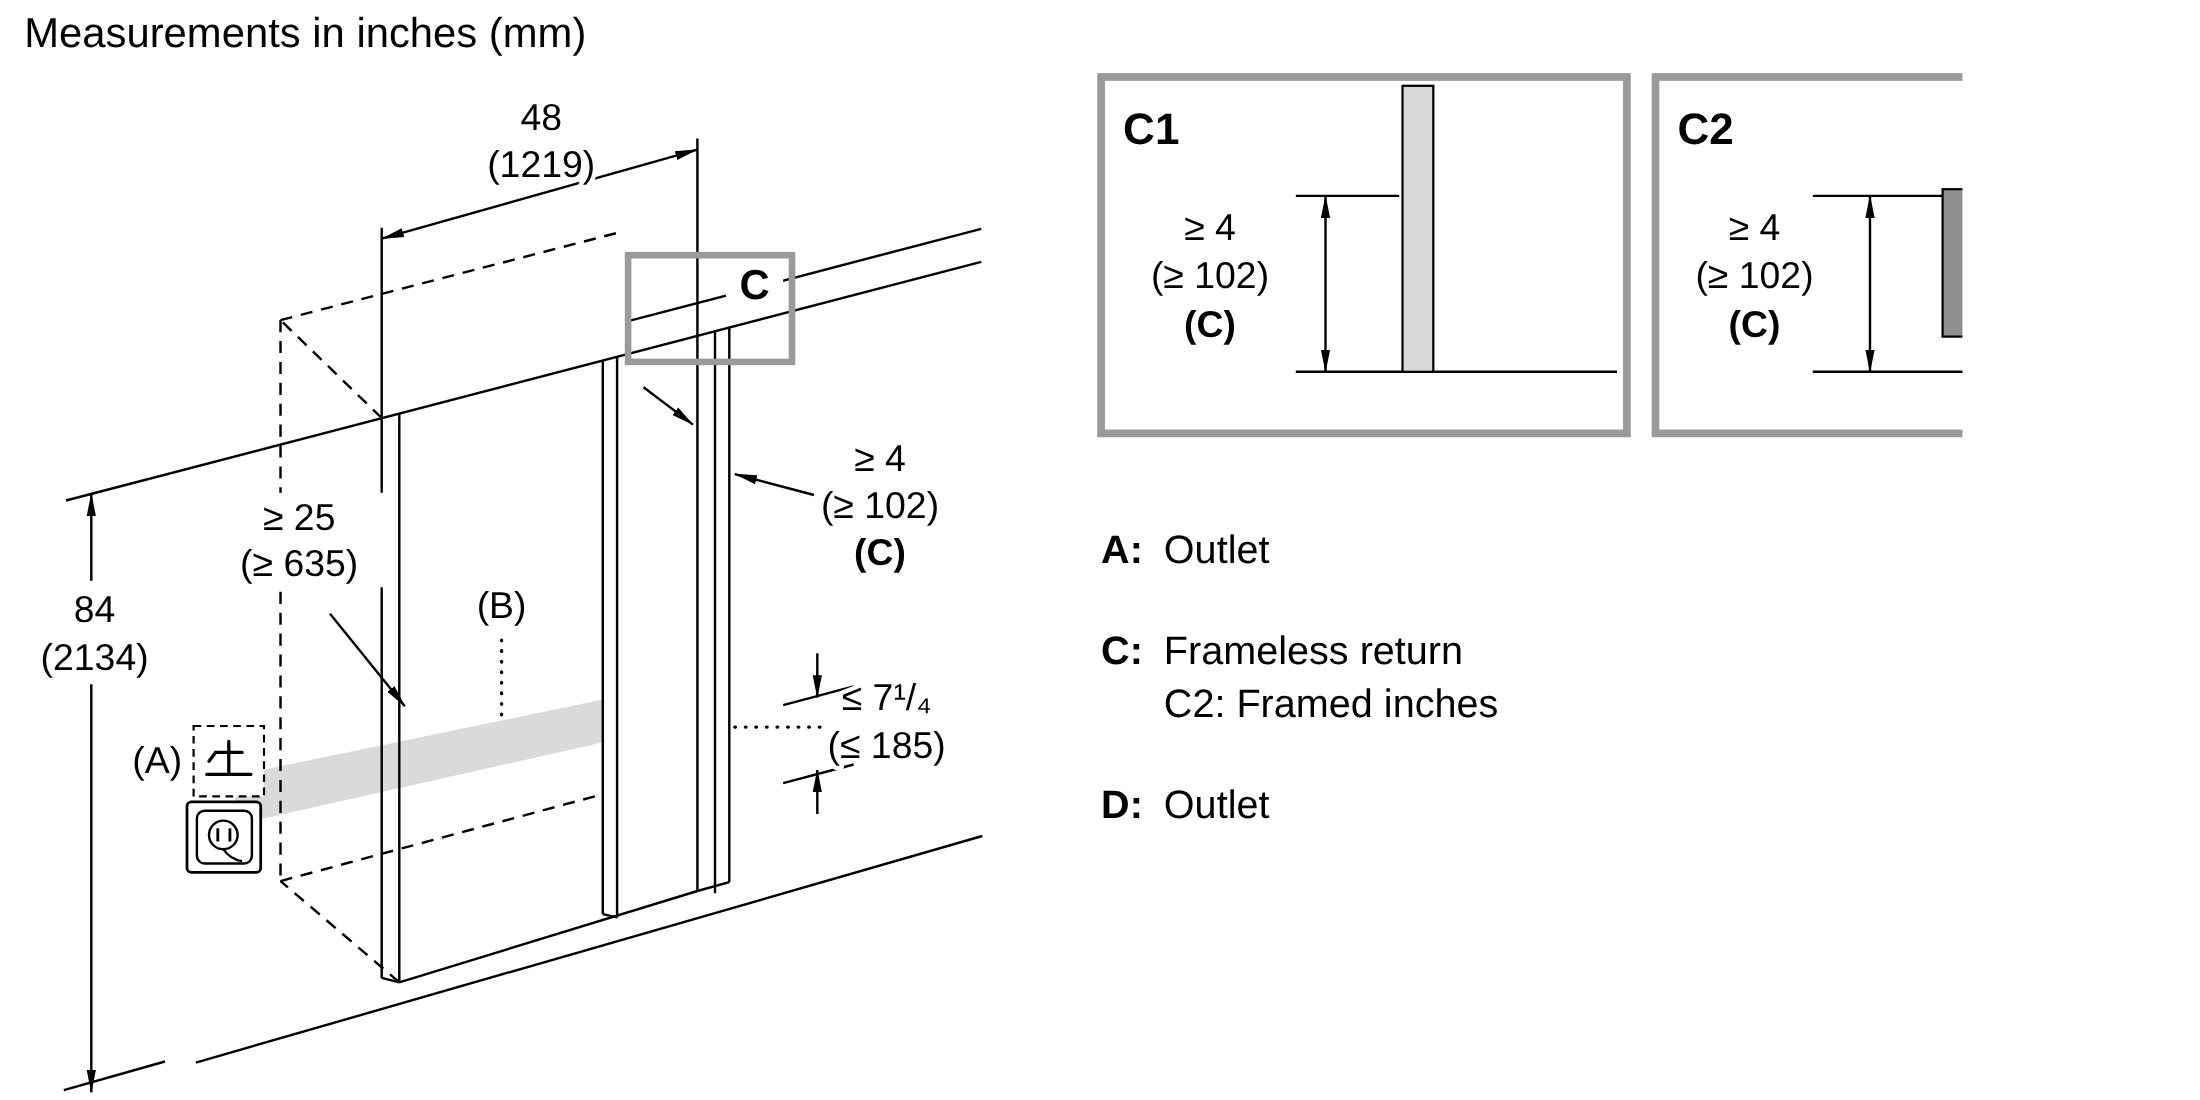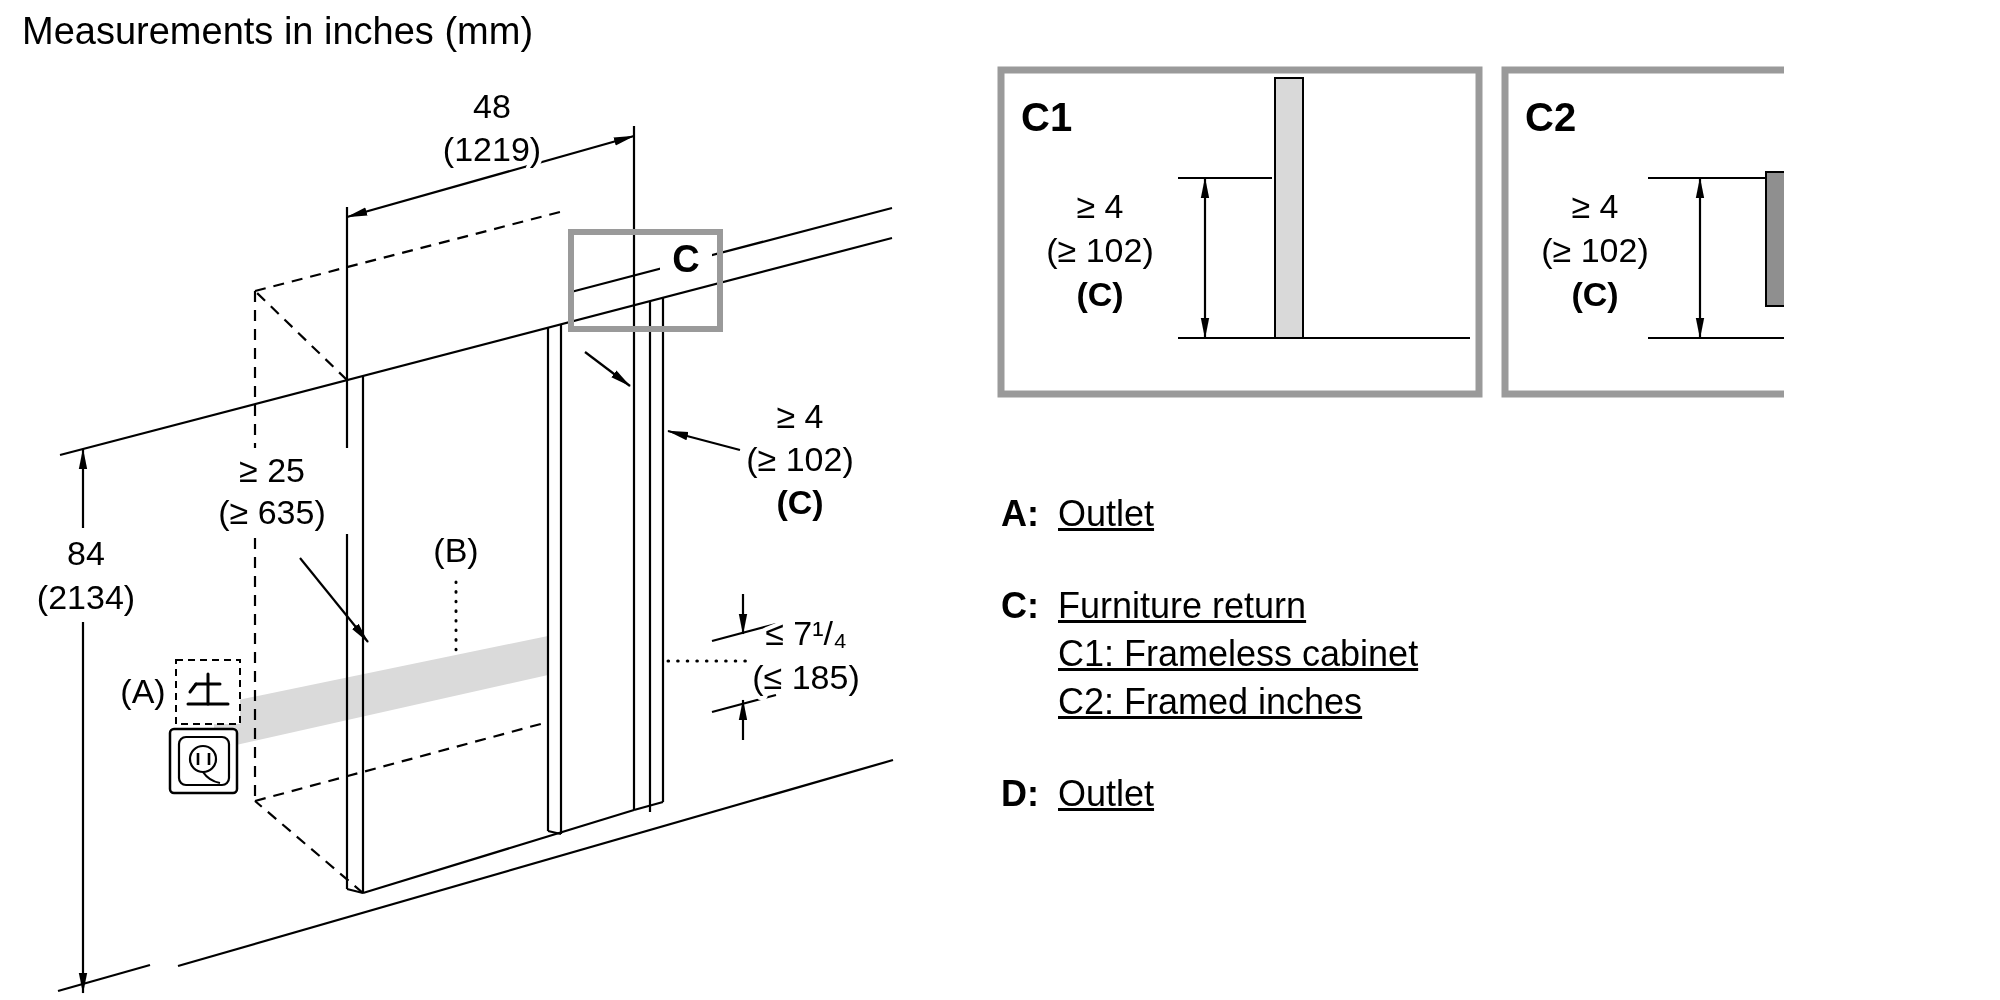--- a/index.html
+++ b/index.html
@@ -13,21 +13,21 @@
   .dot{stroke:#000;stroke-width:3;fill:none;stroke-dasharray:0.6 9;stroke-linecap:round;}
   .graybox{stroke:#9a9a9a;stroke-width:7;fill:none;}
   .graybox-thin{stroke:#9a9a9a;stroke-width:6;fill:none;}
   svg text{fill:#000;stroke:#fff;stroke-width:8px;paint-order:stroke;stroke-linejoin:round;}
   .t34{font-size:34px;}
   .t38{font-size:38px;}
   .t40{font-size:40px;}
   .b{font-weight:700;}
   .mid{text-anchor:middle;}
   
-  .legend{position:absolute;left:1001px;top:490px;font-size:36px;line-height:48px;text-decoration:underline;}
+  .legend{position:absolute;left:1001px;top:476px;font-size:36px;line-height:48px;}
   .lrow{white-space:nowrap;}
   .lkey{display:inline-block;width:57px;font-weight:700;}
   .lindent{padding-left:57px;}
   .lgap{height:44px;}
 </style>
 </head>
 <body>
 
 <div class="page">
 
@@ -172,24 +172,21 @@
     </g>
   </svg>
 
   
   <div class="legend">
     <div class="lrow">
       <span class="lkey">A:</span><span>Outlet</span>
     </div>
     <div class="lgap"></div>
     <div class="lrow">
-      <span class="lkey">C:</span><span>Furniture return</span>
-    </div>
-    <div class="lrow lindent">
-      <span>C1: Frameless cabinet</span>
+      <span class="lkey">C:</span><span>Frameless return</span>
     </div>
     <div class="lrow lindent">
       <span>C2: Framed inches</span>
     </div>
     <div class="lgap"></div>
     <div class="lrow">
       <span class="lkey">D:</span><span>Outlet</span>
     </div>
   </div>
 

